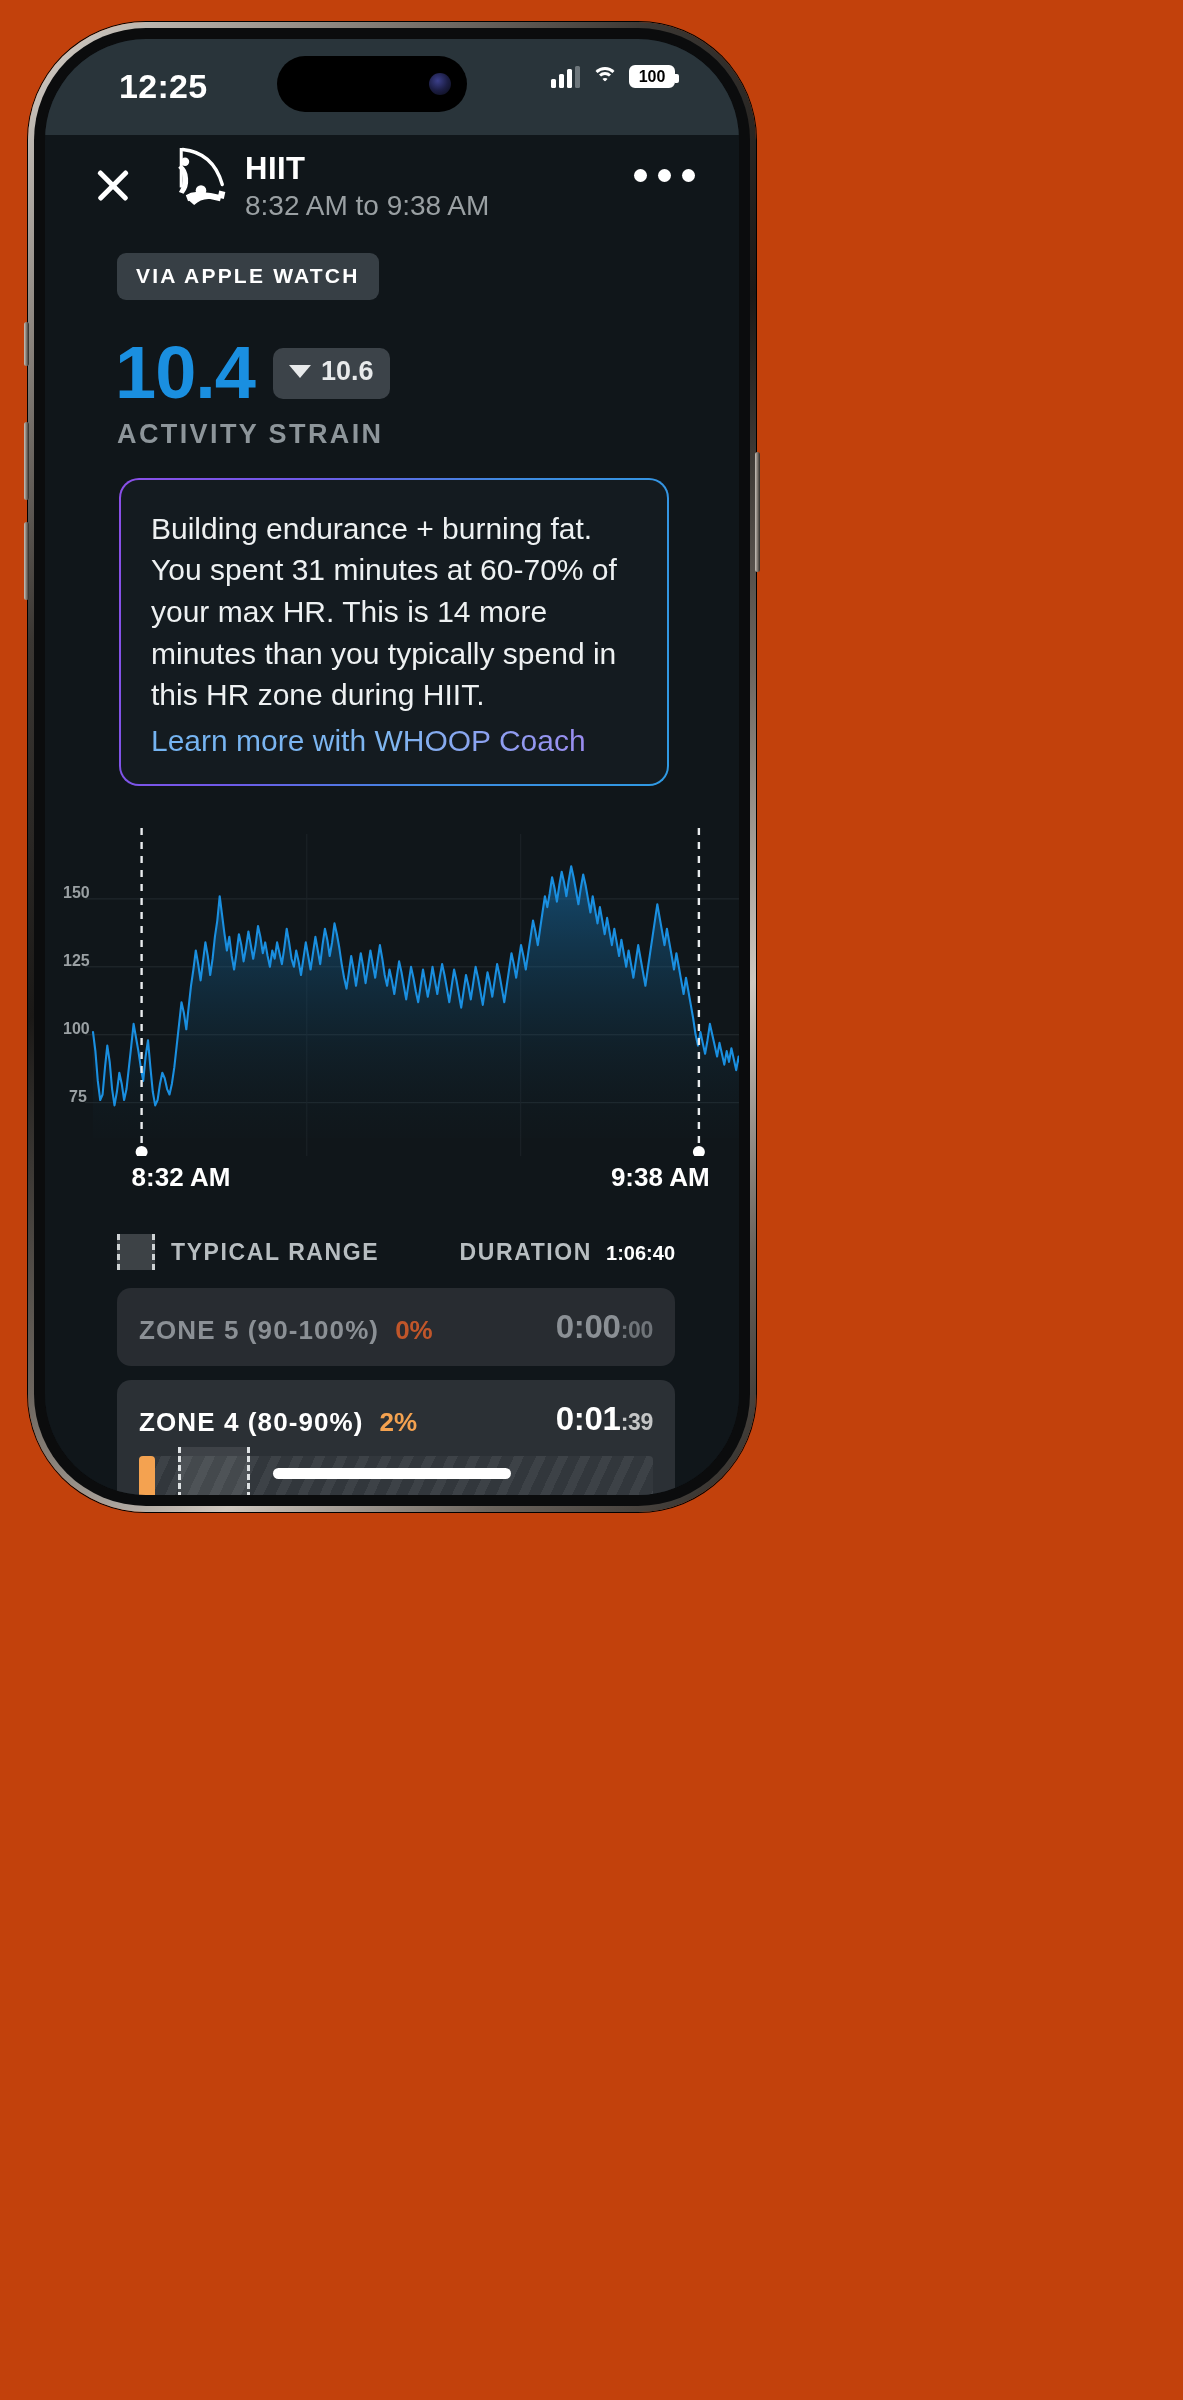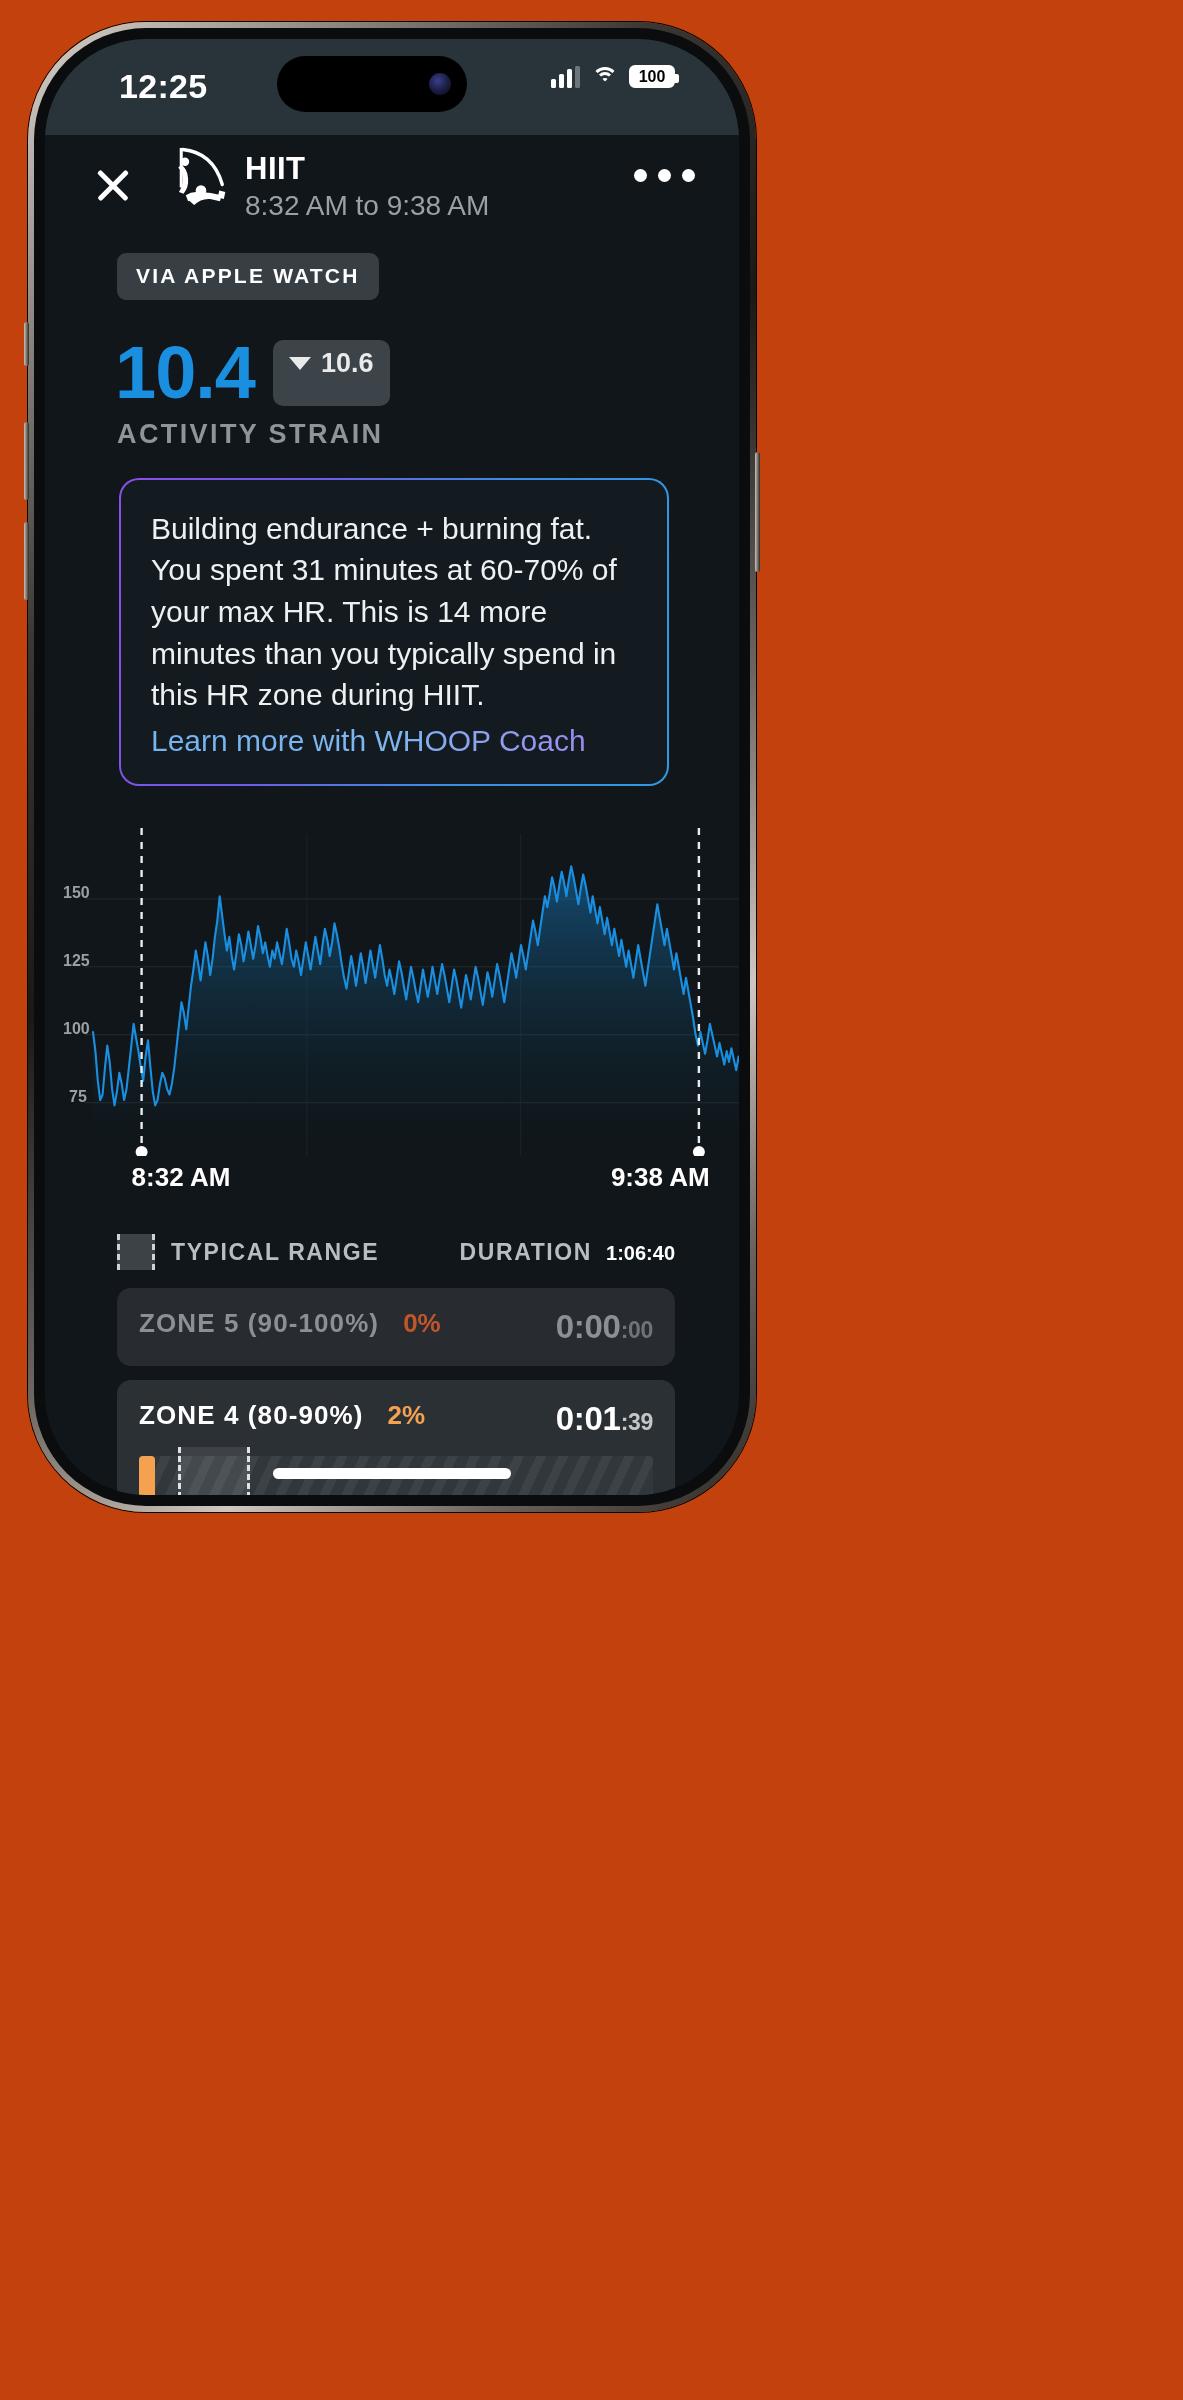--- a/index.html
+++ b/index.html
@@ -96,21 +96,21 @@
   .viabadge {
     display: inline-block; margin: 6px 0 0 72px; padding: 11px 19px 12px;
     background: #373f45; border-radius: 9px;
     color: #fff; font-size: 21px; font-weight: 700; letter-spacing: 2.2px;
   }
 
   .strain-row { margin: 40px 0 0 70px; display: flex; align-items: center; gap: 18px; }
   .strain-val { font-size: 74px; font-weight: 700; color: #1a8fe0; letter-spacing: -1px; line-height: .9; }
   .strain-badge {
     display: flex; align-items: center; gap: 10px;
-    background: #3c4349; border-radius: 10px; padding: 8px 16px 27px;
+    background: #3c4349; border-radius: 10px; padding: 8px 16px 12px;
   }
   .tri-down { width: 0; height: 0; border-left: 11px solid transparent; border-right: 11px solid transparent; border-top: 13px solid #e8eaeb; }
   .strain-badge span { font-size: 27px; font-weight: 700; color: #e8eaeb; }
   .strain-label { margin: 12px 0 0 72px; font-size: 27px; font-weight: 700; color: #8d959a; letter-spacing: 2.4px; }
 
   
   .insight-wrap { margin: 28px 70px 0 74px; border-radius: 20px; padding: 2px;
     background: linear-gradient(105deg,#8b4fe8 0%,#6f5ae8 30%,#3f8be0 62%,#2f9ae3 100%); }
   .insight { background: #141b20; border-radius: 18px; padding: 28px 30px 26px; }
   .insight p { font-size: 30px; line-height: 1.39; color: #eef1f2; }
@@ -133,21 +133,21 @@
   .tr-swatch { width: 38px; height: 36px; background: #3d4246; border-left: 3px dashed #cfd3d5; border-right: 3px dashed #cfd3d5; }
   .legend-left span { font-size: 23px; font-weight: 700; letter-spacing: 1.6px; color: #b7bdc0; }
   .legend-right { display: flex; align-items: baseline; gap: 14px; }
   .dur-label { font-size: 23px; font-weight: 700; letter-spacing: 1.6px; color: #b7bdc0; }
   .dur-val { font-size: 20px; font-weight: 700; color: #fff; }
 
   
   .zones { margin: 18px 64px 0 72px; display: flex; flex-direction: column; gap: 14px; }
   .zone { background: #2b3035; border-radius: 14px; padding: 20px 22px 22px; position: relative; }
   .zone.muted { background: #282c31; padding-bottom: 20px; }
-  .zone-head { display: flex; align-items: flex-start; gap: 8px; }
+  .zone-head { display: flex; align-items: flex-end; }
   .zone-name { font-size: 26px; font-weight: 700; letter-spacing: 1.1px; color: #fff; }
   .zone.muted .zone-name { color: #8b9095; }
   .zone-pct { font-size: 26px; font-weight: 700; margin-left: 16px; }
   .zone-time { margin-left: auto; font-size: 33px; font-weight: 700; color: #fff; letter-spacing: -.3px; }
   .zone.muted .zone-time { color: #8b9095; }
   .zone-time small { font-size: 23px; opacity: .72; }
 
   .bar-wrap { position: relative; height: 42px; margin-top: 18px; }
   .bar-track { position: absolute; inset: 0; border-radius: 4px;
     background-image: repeating-linear-gradient(115deg, #3d4247 0 9px, #32373c 9px 20px);

